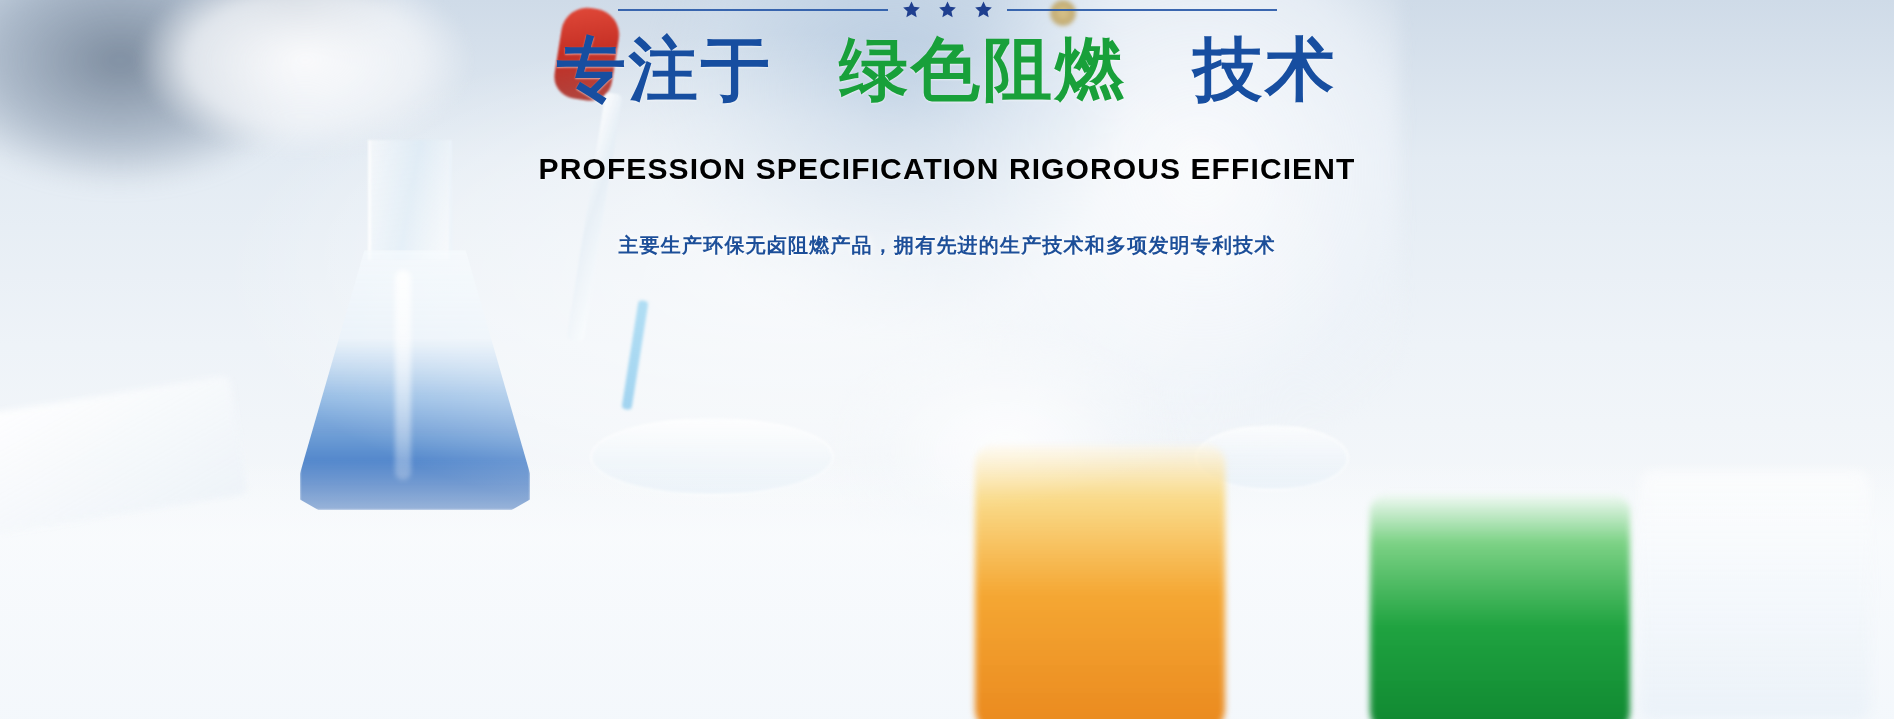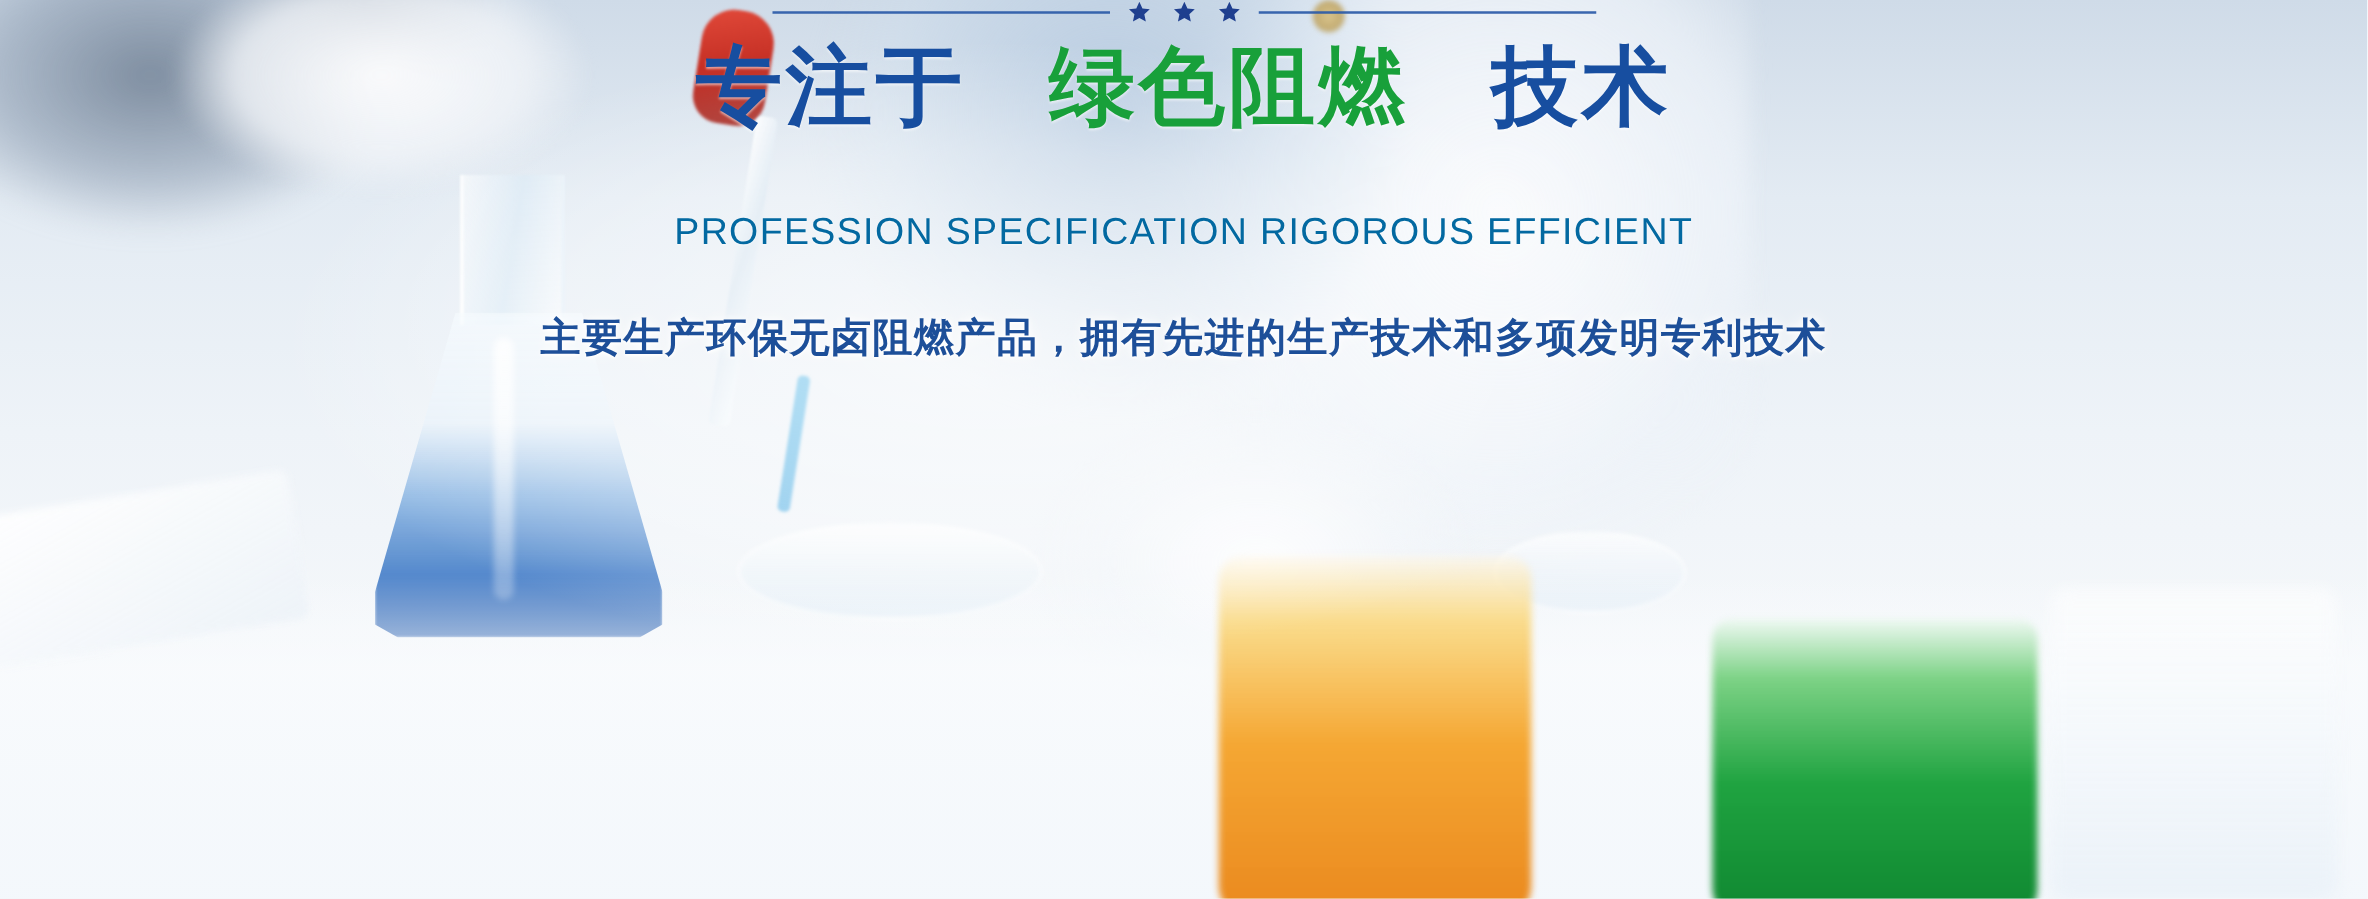--- a/index.html
+++ b/index.html
@@ -161,32 +161,31 @@
     letter-spacing:3px;
     line-height:1.06;
     white-space:nowrap;
     text-shadow:0 1px 2px rgba(255,255,255,.55);
   }
   .t-blue{color:#174ea0;}
   .t-green{color:#18a03a;}
   .t-gap{display:inline-block;width:22px;}
 
   .sub-en{
-    margin-top:17px;
     font-size:30px;
-    font-weight:normal;
-    color:#0369a1;
+    font-weight:bold;
+    color:#000000;
     letter-spacing:1.1px;
     white-space:nowrap;
     text-shadow:0 1px 2px rgba(255,255,255,.6);
   }
 
   .tagline{
     margin-top:46px;
-    font-size:32px;
+    font-size:20px;
     font-weight:bold;
     color:#1d4f99;
     letter-spacing:1.2px;
     white-space:nowrap;
     text-shadow:
       0 0 6px rgba(255,255,255,.95),
       0 0 14px rgba(255,255,255,.85),
       0 1px 2px rgba(255,255,255,.9);
   }
 </style>

